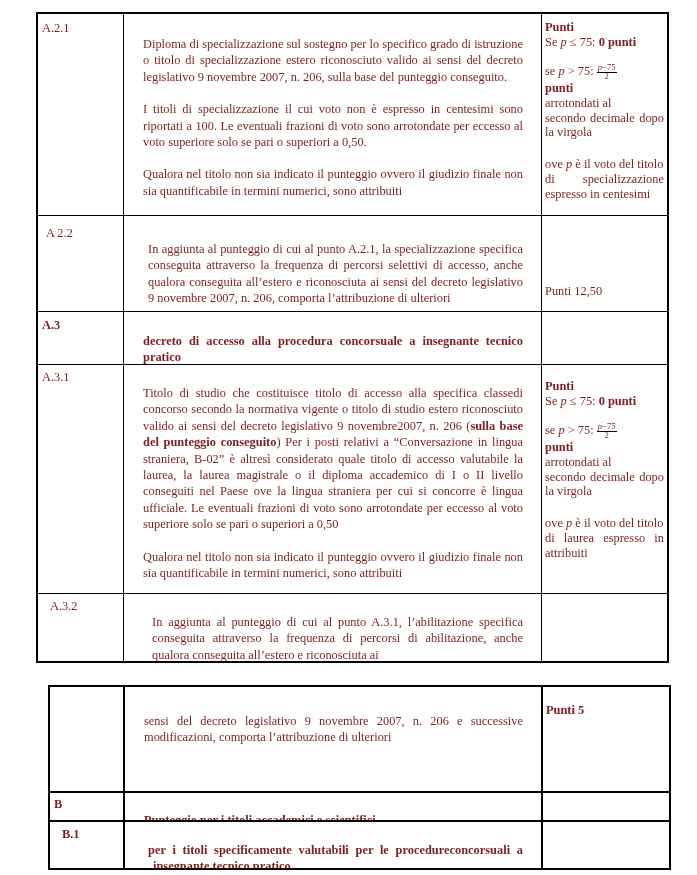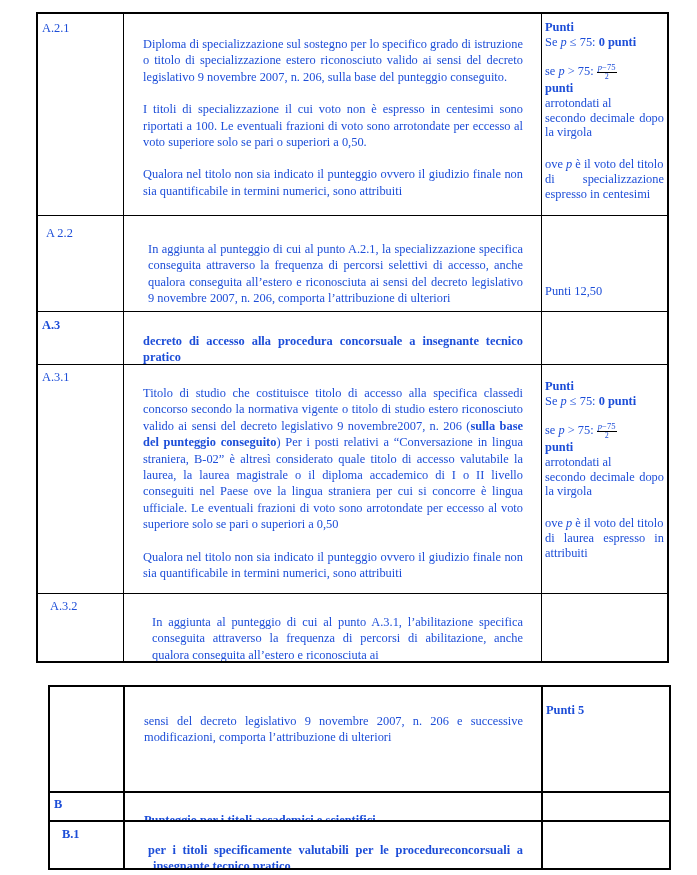--- a/index.html
+++ b/index.html
@@ -1,21 +1,21 @@
 <!DOCTYPE html>
 <html><head>
 <meta charset="utf-8">
 <style>
   html,body{margin:0;padding:0;background:#ffffff;}
   #canvas{
     position:relative;
     width:697px;height:875px;
     background:#ffffff;
     font-family:"Liberation Serif","DejaVu Serif",serif;
-    color:#1d4ed8;
+    color:#7f1d1d;
     overflow:hidden;
   }
   .seg{
     position:absolute;
     display:grid;
     border:2px solid #000;
     box-sizing:border-box;
     background:#fff;
   }
   #seg1{

